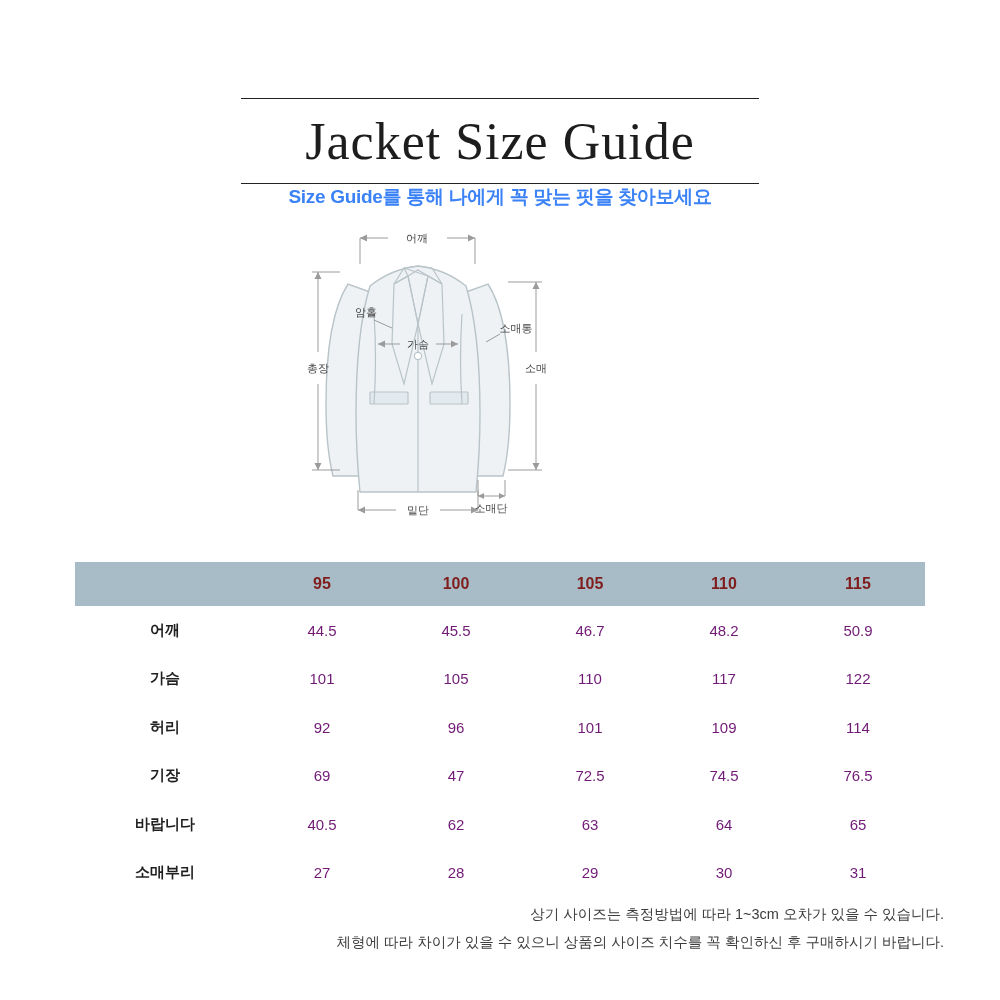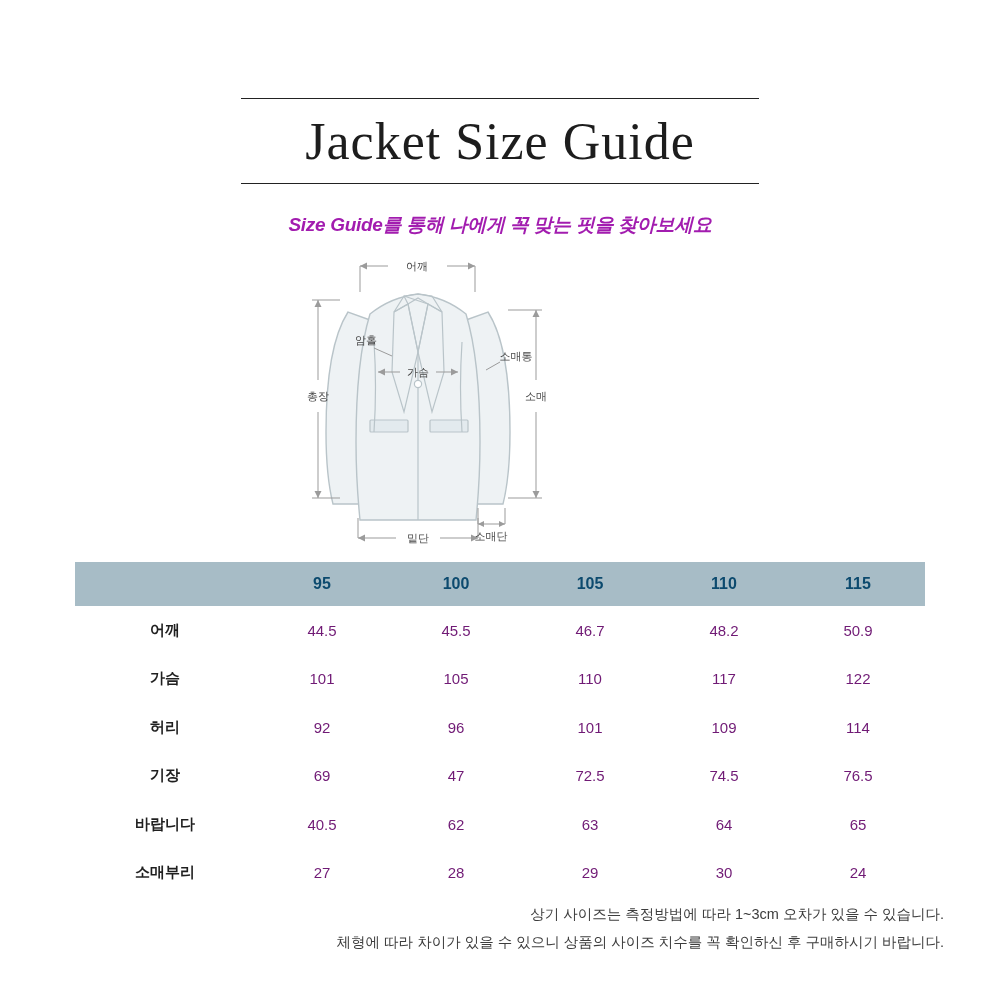--- a/index.html
+++ b/index.html
@@ -41,26 +41,24 @@
   .main-title {
     font-family: "Liberation Serif", serif;
     font-size: 52px;
     letter-spacing: 1px;
     line-height: 1.35;
     color: #1d1d1d;
     margin: 8px 0 6px 0;
     font-weight: 400;
   }
   .subtitle {
-    margin-top: 28px;
     font-size: 19px;
     font-weight: bold;
-    color: #a21caf;
+    color: #3b82f6;
     letter-spacing: -0.3px;
-    font-style: italic;
   }
 
   
   .illustration {
     position: relative;
     width: 1000px;
     height: 310px;
     margin-top: 14px;
   }
   .illustration svg {
@@ -75,21 +73,21 @@
     top: 562px;
     width: 850px;
   }
   table.size-table {
     border-collapse: collapse;
     width: 850px;
     table-layout: fixed;
   }
   table.size-table thead th {
     background: #a7bcc6;
-    color: #0c4a6e;
+    color: #7f1d1d;
     font-size: 16px;
     font-weight: bold;
     height: 42px;
     border: none;
     text-align: center;
   }
   table.size-table thead th.corner {
     background: #a7bcc6;
   }
   table.size-table tbody td {
@@ -297,21 +295,21 @@
           <td>63</td>
           <td>64</td>
           <td>65</td>
         </tr>
         <tr>
           <td class="rowlabel">소매부리</td>
           <td>27</td>
           <td>28</td>
           <td>29</td>
           <td>30</td>
-          <td>24</td>
+          <td>31</td>
         </tr>
       </tbody>
     </table>
   </div>
 
   <div class="notes">
     <div>상기 사이즈는 측정방법에 따라 1~3cm 오차가 있을 수 있습니다.</div>
     <div>체형에 따라 차이가 있을 수 있으니 상품의 사이즈 치수를 꼭 확인하신 후 구매하시기 바랍니다.</div>
   </div>
 

